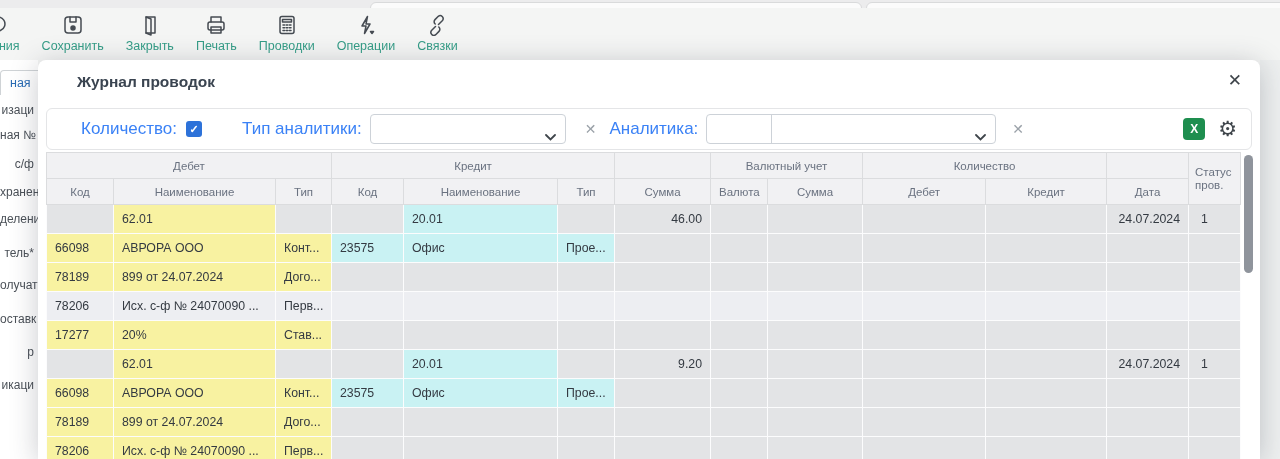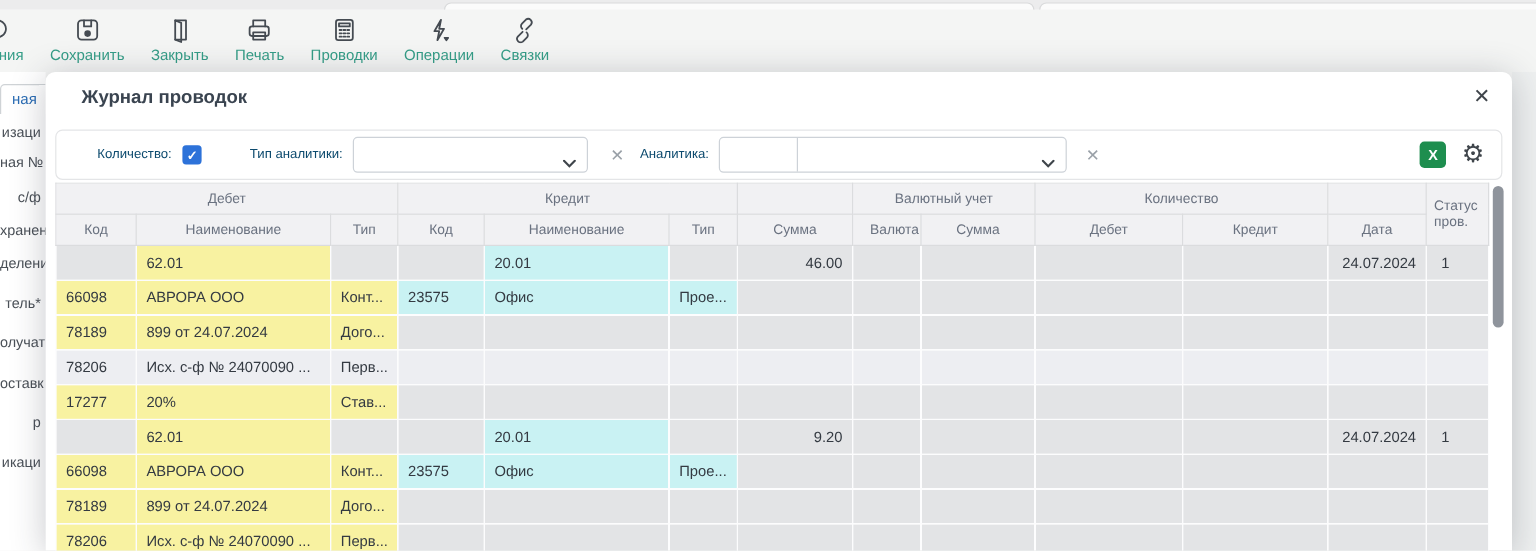--- a/index.html
+++ b/index.html
@@ -22,38 +22,38 @@
 
   
   .underlay-left { position:absolute; left:0; top:60px; width:38px; height:399px; background:#ffffff; overflow:hidden; }
   .u-tab { position:absolute; left:0; top:10px; width:40px; height:25px; background:#fff; border:1px solid #cfd3d6; border-radius:4px 0 0 0; border-bottom:none; font-size:12.5px; color:#2a6cb4; display:flex; align-items:center; padding-left:9px; }
   .u-label { position:absolute; left:0; width:34px; text-align:right; font-size:12px; color:#4b5158; white-space:nowrap; }
   .page-right { position:absolute; left:1260px; top:60px; width:20px; height:399px; background:#eef0f0; }
 
   
   .dialog { position:absolute; left:38px; top:60px; width:1222px; height:399px; background:#fff; border-radius:8px 8px 0 0; box-shadow:0 4px 28px rgba(40,45,60,.25); }
   .dlg-title-row { position:absolute; left:0; top:0; width:100%; height:48px; }
-  .dlg-title { position:absolute; left:30px; top:13px; font-size:15.5px; font-weight:bold; color:#3a4450; }
+  .dlg-title { position:absolute; left:39px; top:13px; font-size:15.5px; font-weight:bold; color:#3a4450; }
   .dlg-close { position:absolute; right:18px; top:11px; font-size:17px; color:#3f454b; cursor:pointer; line-height:20px; }
 
   
   .filter-bar { position:absolute; left:8px; top:48px; width:1206px; height:42px; border:1px solid #e4e5e7; border-radius:6px; display:flex; align-items:center; background:#fff; }
-  .f-label { font-size:11px; color:#0c4a6e; white-space:nowrap; }
+  .f-label { font-size:17px; color:#3b82f6; white-space:nowrap; }
   .chk { width:16px; height:16px; background:#2d72d9; border-radius:3px; color:#fff; font-size:11px; font-weight:bold; display:flex; align-items:center; justify-content:center; cursor:pointer; }
   .select { position:relative; height:30px; background:#fff; border:1px solid #cdd2d8; border-radius:4px; cursor:pointer; }
   .select .chev { position:absolute; right:9px; top:12px; }
   .combo-divider { position:absolute; left:64px; top:0; width:1px; height:28px; background:#cdd2d8; }
   .clear-x { color:#9aa1a8; font-size:14px; cursor:pointer; }
   .excel-btn { width:22px; height:22px; background:#1e8e4f; border-radius:4px; color:#fff; font-size:12px; font-weight:bold; display:flex; align-items:center; justify-content:center; cursor:pointer; }
   .gear { font-size:21px; color:#3f454b; cursor:pointer; line-height:22px; }
 
   
   .table-area { position:absolute; left:8px; top:92px; width:1206px; height:307px; overflow:hidden; }
   table.grid { border-collapse:collapse; table-layout:fixed; width:1194px; }
-  .grid th { background:#f1f1f3; color:#6a7280; font-weight:normal; font-size:11.5px; border:1px solid #dbdcde; height:26px; text-align:center; padding:0 14px; }
+  .grid th { background:#f1f1f3; color:#6a7280; font-weight:normal; font-size:11.5px; border:1px solid #dbdcde; height:26px; text-align:center; padding:0 8px; }
   .grid th.status-h { text-align:left; padding-left:6px; line-height:13px; }
   .grid td { height:29px; border:1px solid #fcfcfd; font-size:12.3px; color:#343a42; padding:0 8px; white-space:nowrap; overflow:hidden; }
   tr.row-g td { background:#e3e4e6; }
   tr.row-l td { background:#edeef2; }
   .grid td.y { background:#f8f2a1; }
   .grid td.c { background:#c9f2f3; }
   .grid td.num { text-align:right; }
   .grid td.st { padding-left:12px; }
   .vscroll-thumb { position:absolute; left:1206px; top:95px; width:9px; height:118px; background:#8f949c; border-radius:5px; cursor:pointer; }
 </style>

